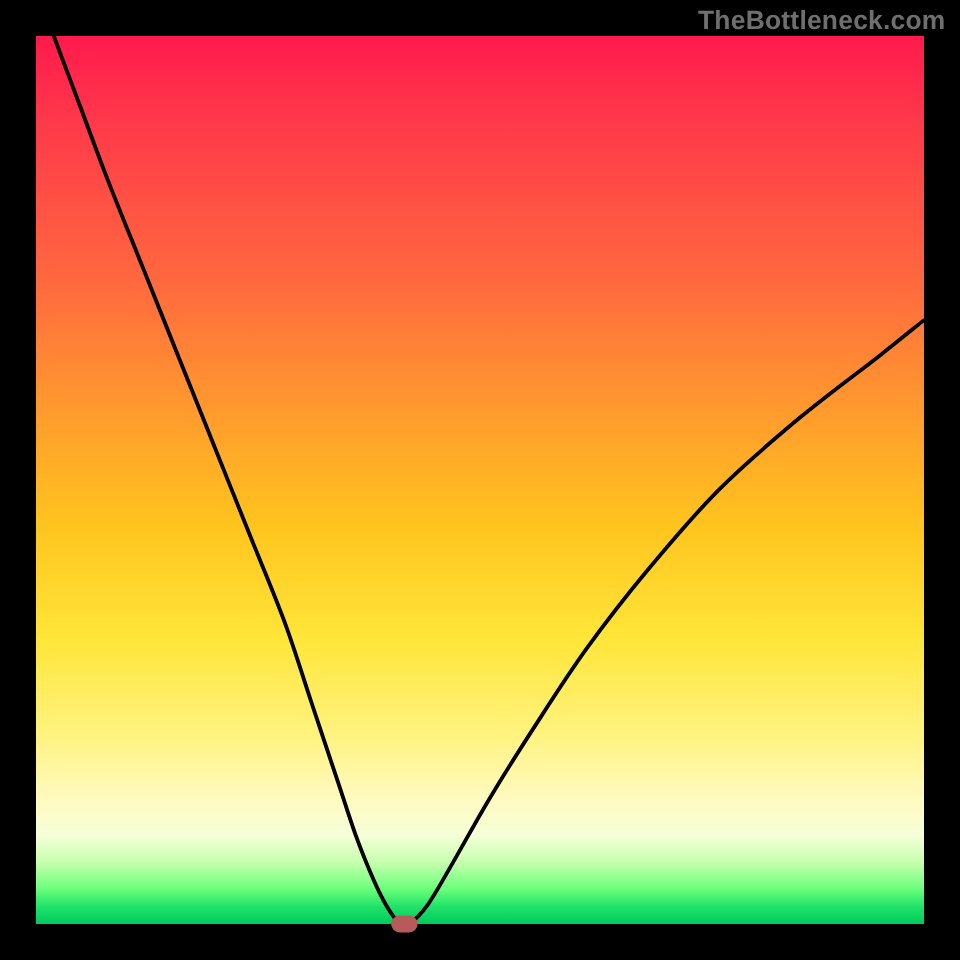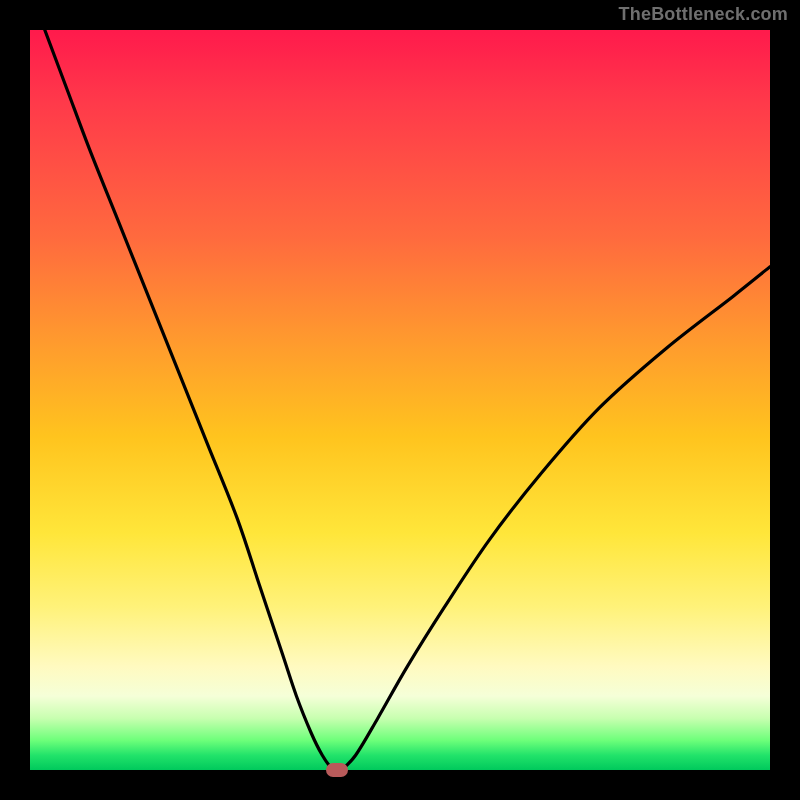--- a/index.html
+++ b/index.html
@@ -56,21 +56,21 @@
     height: 14px;
     background: #b85a5a;
     border-radius: 7px;
     transform: translate(-50%, -50%);
   }
   .attribution {
     position: absolute;
     top: 4px;
     right: 12px;
     color: #6f6f6f;
-    font-size: 18px;
+    font-size: 22px;
     font-weight: 600;
     letter-spacing: 0.2px;
   }
 </style>
 </head>
 <body>
 
 <div class="frame">
 
   <div class="attribution">TheBottleneck.com</div>

